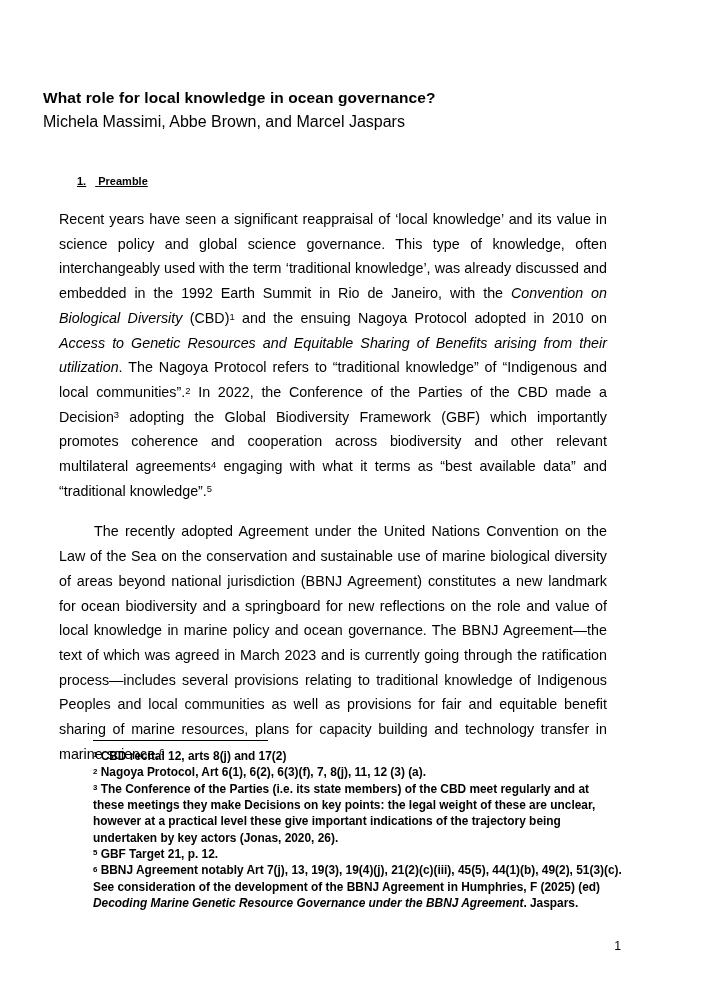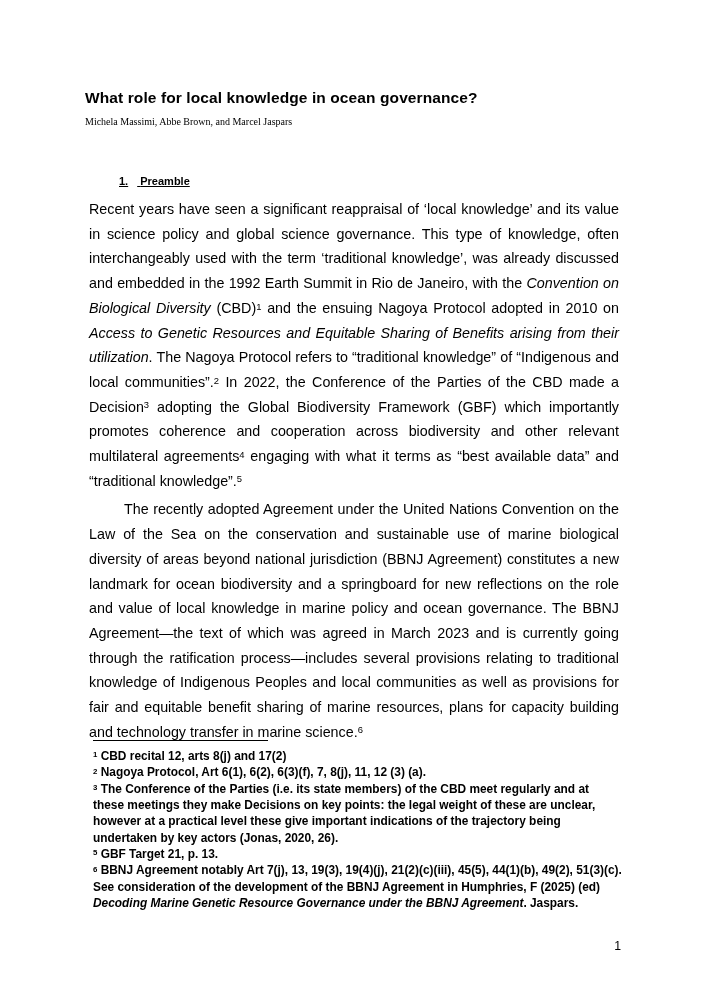--- a/index.html
+++ b/index.html
@@ -10,45 +10,44 @@
     color: #000000;
     position: relative;
     overflow: hidden;
   }
   .page {
     position: absolute;
     left: 0; top: 0;
     width: 707px; height: 1000px;
     background: #ffffff;
     box-sizing: border-box;
-    padding: 0 84px 0 85px;
+    padding: 0 84px 0 43px;
   }
   .title {
     margin: 88px 0 0 0;
     font-size: 15.5px;
     font-weight: bold;
     line-height: 20px;
     letter-spacing: 0.1px;
   }
   .authors {
     margin: 4px 0 8px 0;
-    font-size: 10px;
+    font-size: 16px;
     line-height: 19px;
-    font-family: Liberation Serif, serif;
   }
   .section-heading {
     margin: 41px 0 6px 34px;
     font-size: 11px;
     font-weight: bold;
     line-height: 19px;
     text-decoration: underline;
   }
   .section-heading .num { margin-right: 9px; }
   .body-para {
-    margin: 4px;
+    margin: 16px;
     font-size: 14.3px;
     line-height: 24.7px;
     text-align: justify;
     text-justify: inter-word;
   }
   .body-para.indent { text-indent: 35px; }
   .it { font-style: italic; }
   sup {
     font-size: 0.66em;
     line-height: 0;
@@ -98,19 +97,19 @@
       <p class="body-para"><span>Recent years have seen a significant reappraisal of ‘local knowledge’ and its value in science policy and global science governance. This type of knowledge, often interchangeably used with the term ‘traditional knowledge’, was already discussed and embedded in the 1992 Earth Summit in Rio de Janeiro, with the </span><span class="it">Convention on Biological Diversity</span><span> (CBD)</span><sup>1</sup><span> and the ensuing Nagoya Protocol adopted in 2010 on </span><span class="it">Access to Genetic Resources and Equitable Sharing of Benefits arising from their utilization</span><span>. The Nagoya Protocol refers to “traditional knowledge” of “Indigenous and local communities”.</span><sup>2</sup><span> In 2022, the Conference of the Parties of the CBD made a Decision</span><sup>3</sup><span> adopting the Global Biodiversity Framework (GBF) which importantly promotes coherence and cooperation across biodiversity and other relevant multilateral agreements</span><sup>4</sup><span> engaging with what it terms as “best available data” and “traditional knowledge”.</span><sup>5</sup></p>
       <p class="body-para indent"><span>The recently adopted Agreement under the United Nations Convention on the Law of the Sea on the conservation and sustainable use of marine biological diversity of areas beyond national jurisdiction (BBNJ Agreement) constitutes a new landmark for ocean biodiversity and a springboard for new reflections on the role and value of local knowledge in marine policy and ocean governance. The BBNJ Agreement—the text of which was agreed in March 2023 and is currently going through the ratification process—includes several provisions relating to traditional knowledge of Indigenous Peoples and local communities as well as provisions for fair and equitable benefit sharing of marine resources, plans for capacity building and technology transfer in marine science.</span><sup>6</sup></p>
     </div>
 
   <div class="footnotes">
     <div class="fn-rule"></div>
     <div id="footnotes-list">
         <p class="footnote"><sup>1</sup> <span>CBD recital 12, arts 8(j) and 17(2)</span></p>
         <p class="footnote"><sup>2</sup> <span>Nagoya Protocol, Art 6(1), 6(2), 6(3)(f), 7, 8(j), 11, 12 (3) (a).</span></p>
         <p class="footnote"><sup>3</sup> <span>The Conference of the Parties (i.e. its state members) of the CBD meet regularly and at these meetings they make Decisions on key points: the legal weight of these are unclear, however at a practical level these give important indications of the trajectory being undertaken by key actors (Jonas, 2020, 26).</span></p>
-        <p class="footnote"><sup>5</sup> <span>GBF Target 21, p. 13.</span></p>
+        <p class="footnote"><sup>5</sup> <span>GBF Target 21, p. 12.</span></p>
         <p class="footnote"><sup>6</sup> <span>BBNJ Agreement notably Art 7(j), 13, 19(3), 19(4)(j), 21(2)(c)(iii), 45(5), 44(1)(b), 49(2), 51(3)(c). See consideration of the development of the BBNJ Agreement in Humphries, F (2025) (ed) </span><span class="it">Decoding Marine Genetic Resource Governance under the BBNJ Agreement</span><span>. Jaspars.</span></p>
       </div>
   </div>
 
   <div class="page-number">1</div>
 </div>
 
 </body></html>

